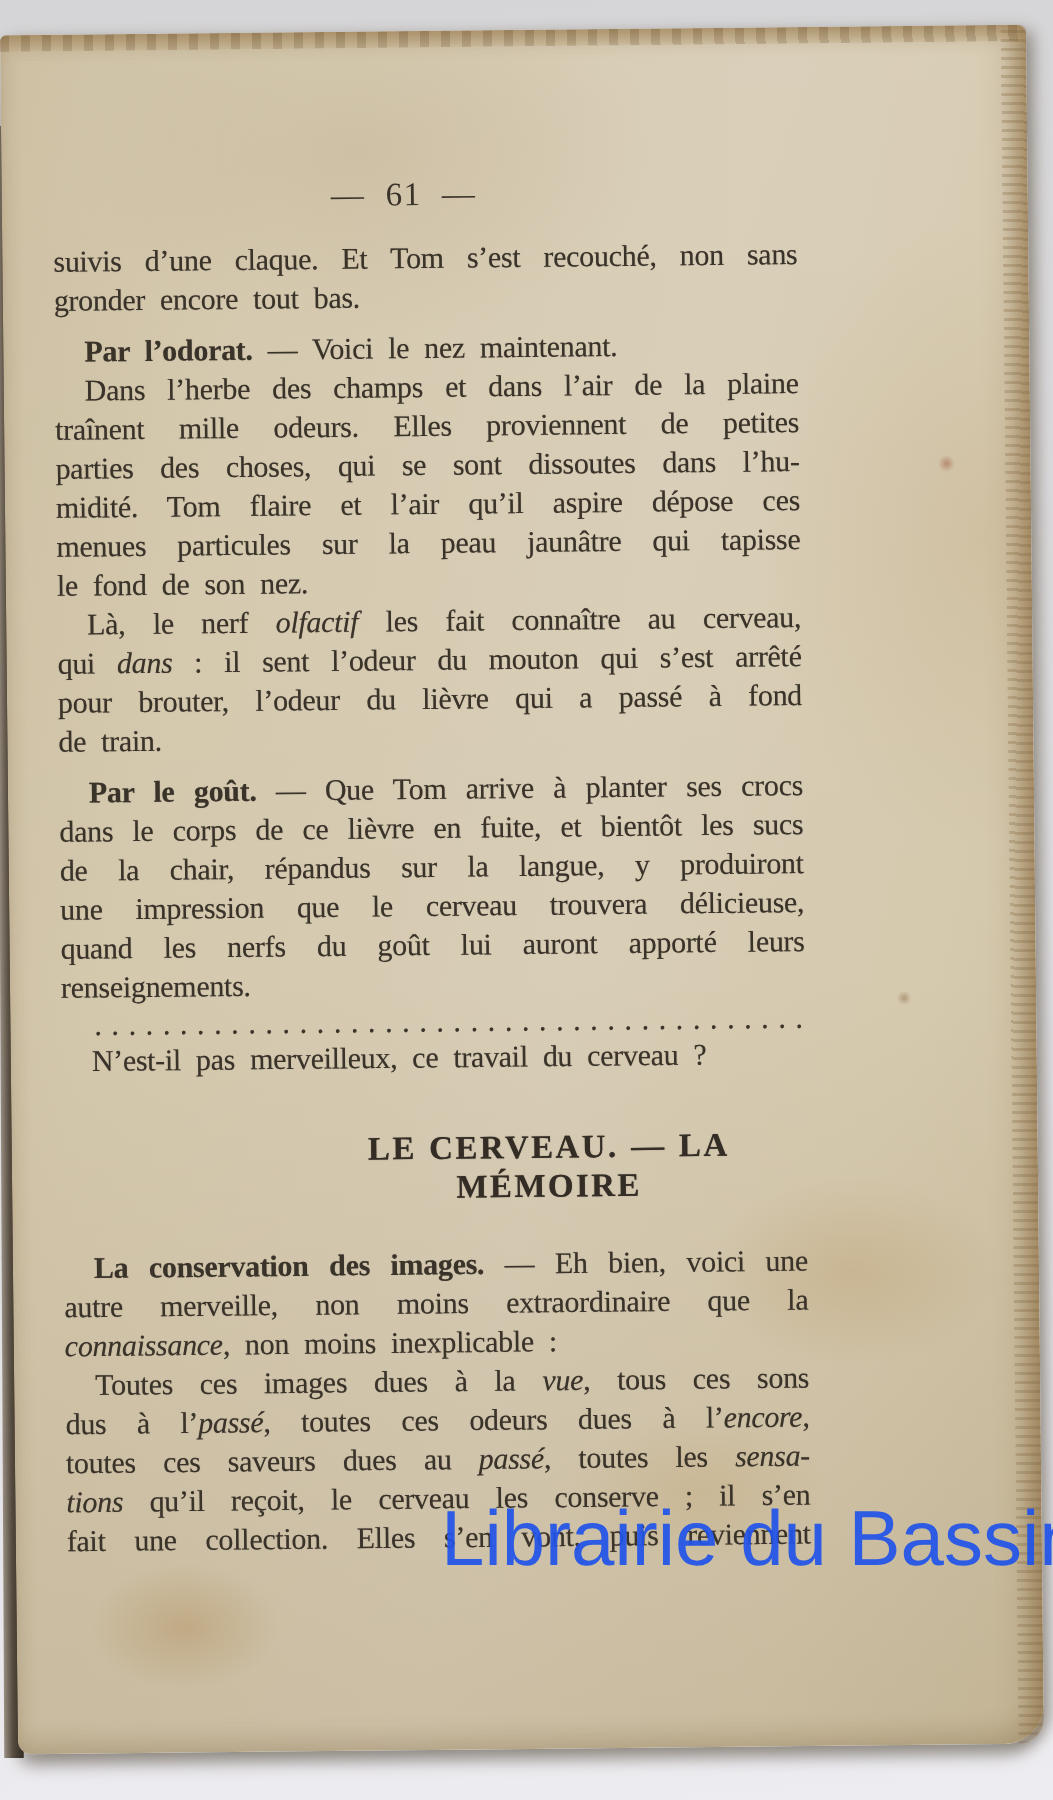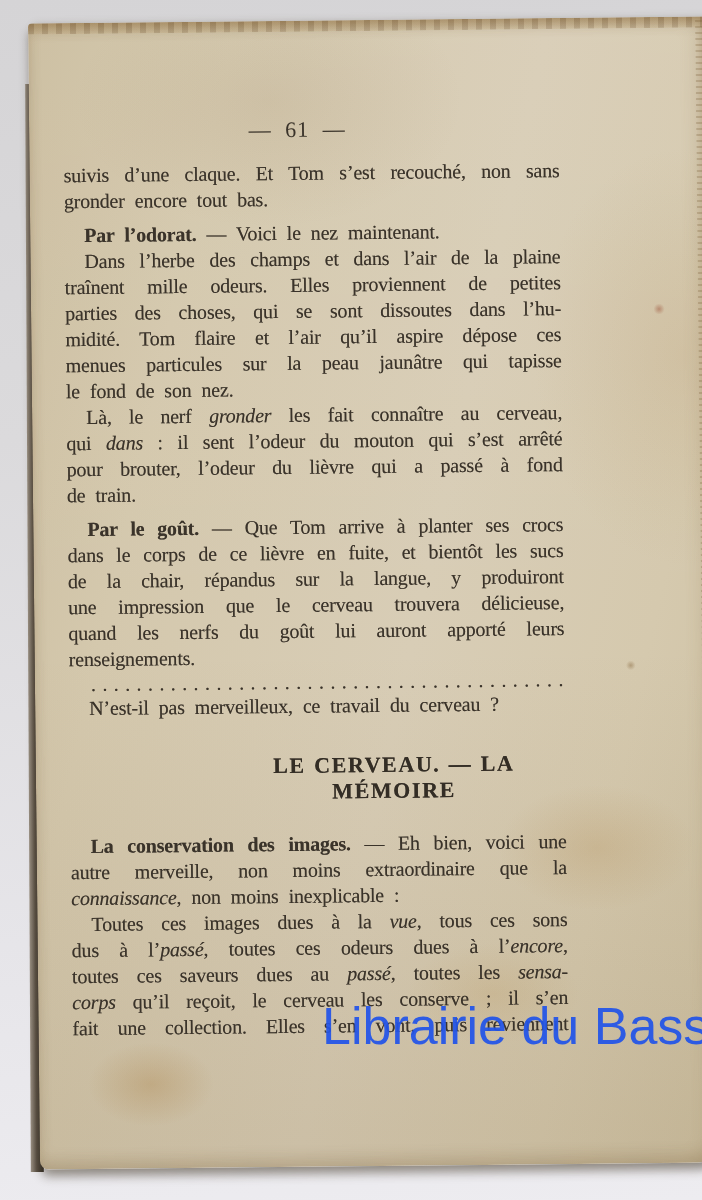--- a/index.html
+++ b/index.html
@@ -1,21 +1,21 @@
 <!DOCTYPE html>
 <html style="--ink: #3a332a;"><head>
 <meta charset="utf-8">
 <style>
   html,body{margin:0;padding:0;width:702px;height:1200px;overflow:hidden;}
   body{
     font-family:"Liberation Serif","DejaVu Serif",serif;
     background:linear-gradient(175deg,#d5d4d6 0%,#dbdadc 35%,#e6e5e9 75%,#edecf0 100%);
     position:relative;
   }
-  .photo{position:absolute;inset:0;margin-left:28px;}
+  .photo{position:absolute;inset:0;}
   
   .spine-shadow{
     position:absolute;left:0;top:84px;width:13px;height:1088px;
     background:linear-gradient(to right,#9a9083 0%,#5a5044 45%,#2e2921 100%);
     transform:rotate(-0.3deg);
   }
   
   .page{
     position:absolute;left:6px;top:20px;width:684px;height:1146px;
     transform:rotate(-0.6deg);
@@ -104,21 +104,21 @@
         </div>
         <div class="para">
           <div class="line just ind"><span class="seg-n">Dans l’herbe des champs et dans l’air de la plaine</span></div>
           <div class="line just"><span class="seg-n">traînent mille odeurs. Elles proviennent de petites</span></div>
           <div class="line just"><span class="seg-n">parties des choses, qui se sont dissoutes dans l’hu-</span></div>
           <div class="line just"><span class="seg-n">midité. Tom flaire et l’air qu’il aspire dépose ces</span></div>
           <div class="line just"><span class="seg-n">menues particules sur la peau jaunâtre qui tapisse</span></div>
           <div class="line"><span class="seg-n">le fond de son nez.</span></div>
         </div>
         <div class="para">
-          <div class="line just ind"><span class="seg-n">Là, le nerf </span><span class="seg-i">gronder</span><span class="seg-n"> les fait connaître au cerveau,</span></div>
+          <div class="line just ind"><span class="seg-n">Là, le nerf </span><span class="seg-i">olfactif</span><span class="seg-n"> les fait connaître au cerveau,</span></div>
           <div class="line just"><span class="seg-n">qui </span><span class="seg-i">dans</span><span class="seg-n"> : il sent l’odeur du mouton qui s’est arrêté</span></div>
           <div class="line just"><span class="seg-n">pour brouter, l’odeur du lièvre qui a passé à fond</span></div>
           <div class="line"><span class="seg-n">de train.</span></div>
         </div>
         <div class="para spaced">
           <div class="line just ind"><span class="seg-b">Par le goût.</span><span class="seg-n"> — Que Tom arrive à planter ses crocs</span></div>
           <div class="line just"><span class="seg-n">dans le corps de ce lièvre en fuite, et bientôt les sucs</span></div>
           <div class="line just"><span class="seg-n">de la chair, répandus sur la langue, y produiront</span></div>
           <div class="line just"><span class="seg-n">une impression que le cerveau trouvera délicieuse,</span></div>
           <div class="line just"><span class="seg-n">quand les nerfs du goût lui auront apporté leurs</span></div>
@@ -131,19 +131,19 @@
         <div class="heading">LE CERVEAU. — LA MÉMOIRE</div>
         <div class="para">
           <div class="line just ind"><span class="seg-b">La conservation des images.</span><span class="seg-n"> — Eh bien, voici une</span></div>
           <div class="line just"><span class="seg-n">autre merveille, non moins extraordinaire que la</span></div>
           <div class="line"><span class="seg-i">connaissance</span><span class="seg-n">, non moins inexplicable :</span></div>
         </div>
         <div class="para">
           <div class="line just ind"><span class="seg-n">Toutes ces images dues à la </span><span class="seg-i">vue</span><span class="seg-n">, tous ces sons</span></div>
           <div class="line just"><span class="seg-n">dus à l’</span><span class="seg-i">passé</span><span class="seg-n">, toutes ces odeurs dues à l’</span><span class="seg-i">encore</span><span class="seg-n">,</span></div>
           <div class="line just"><span class="seg-n">toutes ces saveurs dues au </span><span class="seg-i">passé</span><span class="seg-n">, toutes les </span><span class="seg-i">sensa-</span></div>
-          <div class="line just"><span class="seg-i">corps</span><span class="seg-n"> qu’il reçoit, le cerveau les conserve ; il s’en</span></div>
+          <div class="line just"><span class="seg-i">tions</span><span class="seg-n"> qu’il reçoit, le cerveau les conserve ; il s’en</span></div>
           <div class="line just"><span class="seg-n">fait une collection. Elles s’en vont, puis reviennent</span></div>
         </div>
       </div>
   </div>
   <div class="watermark" style="color: rgb(34, 84, 233);">Librairie du Bassin</div>
 </div>
 
 </body></html>

